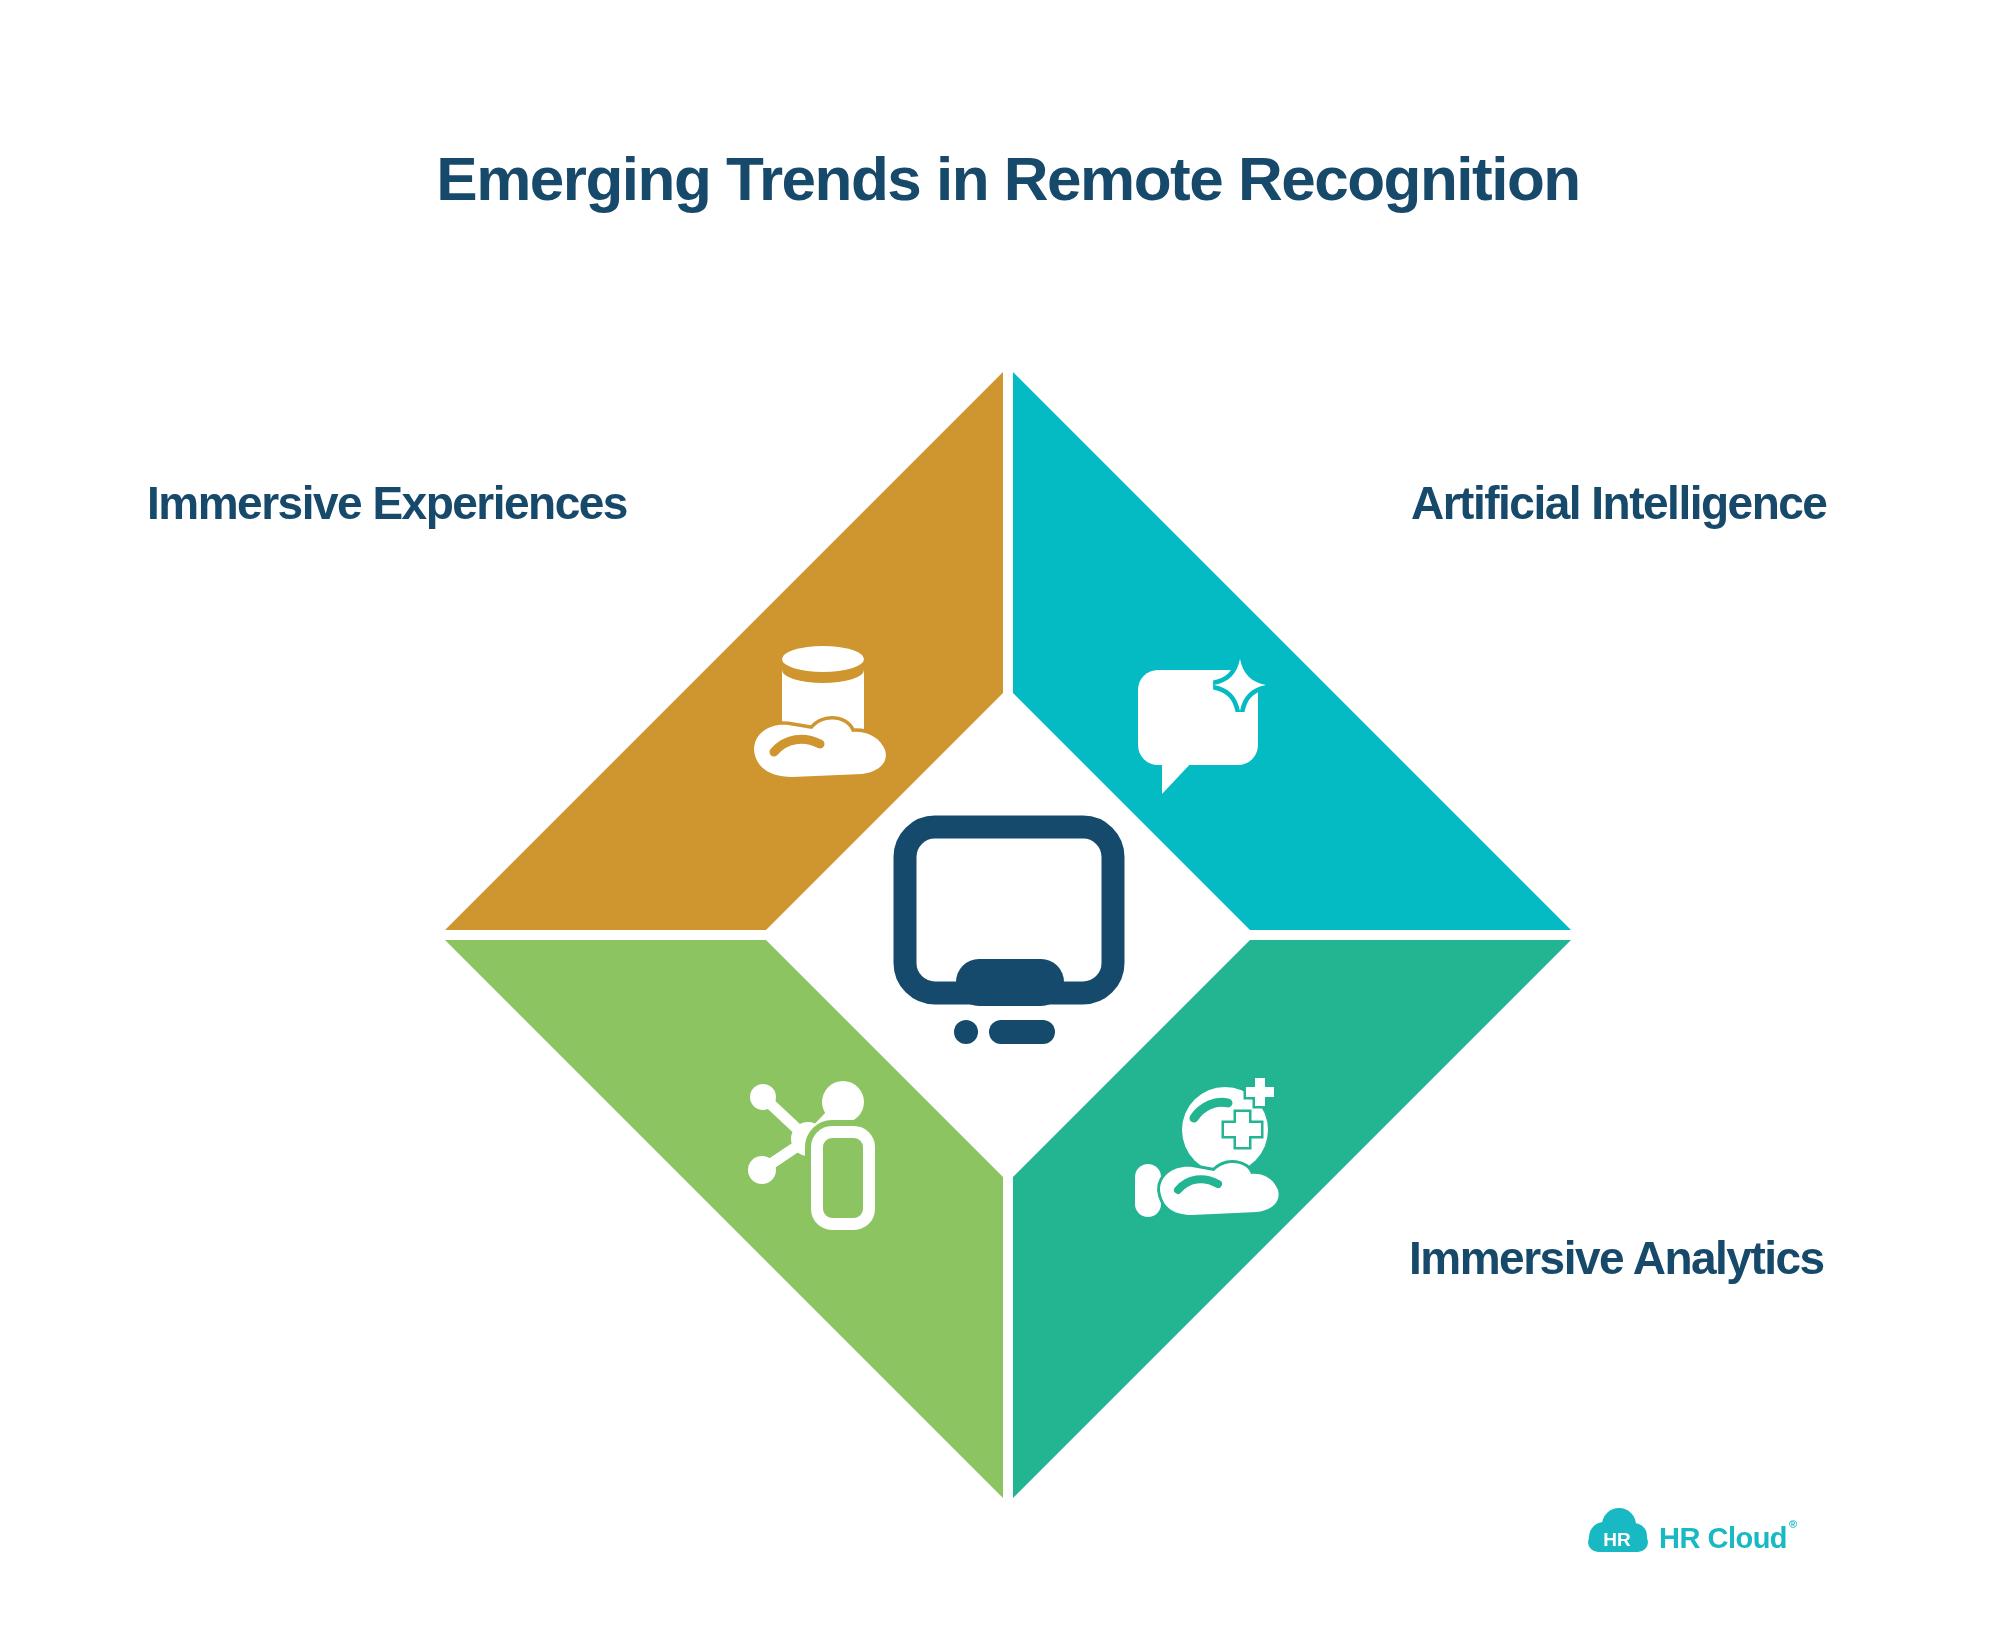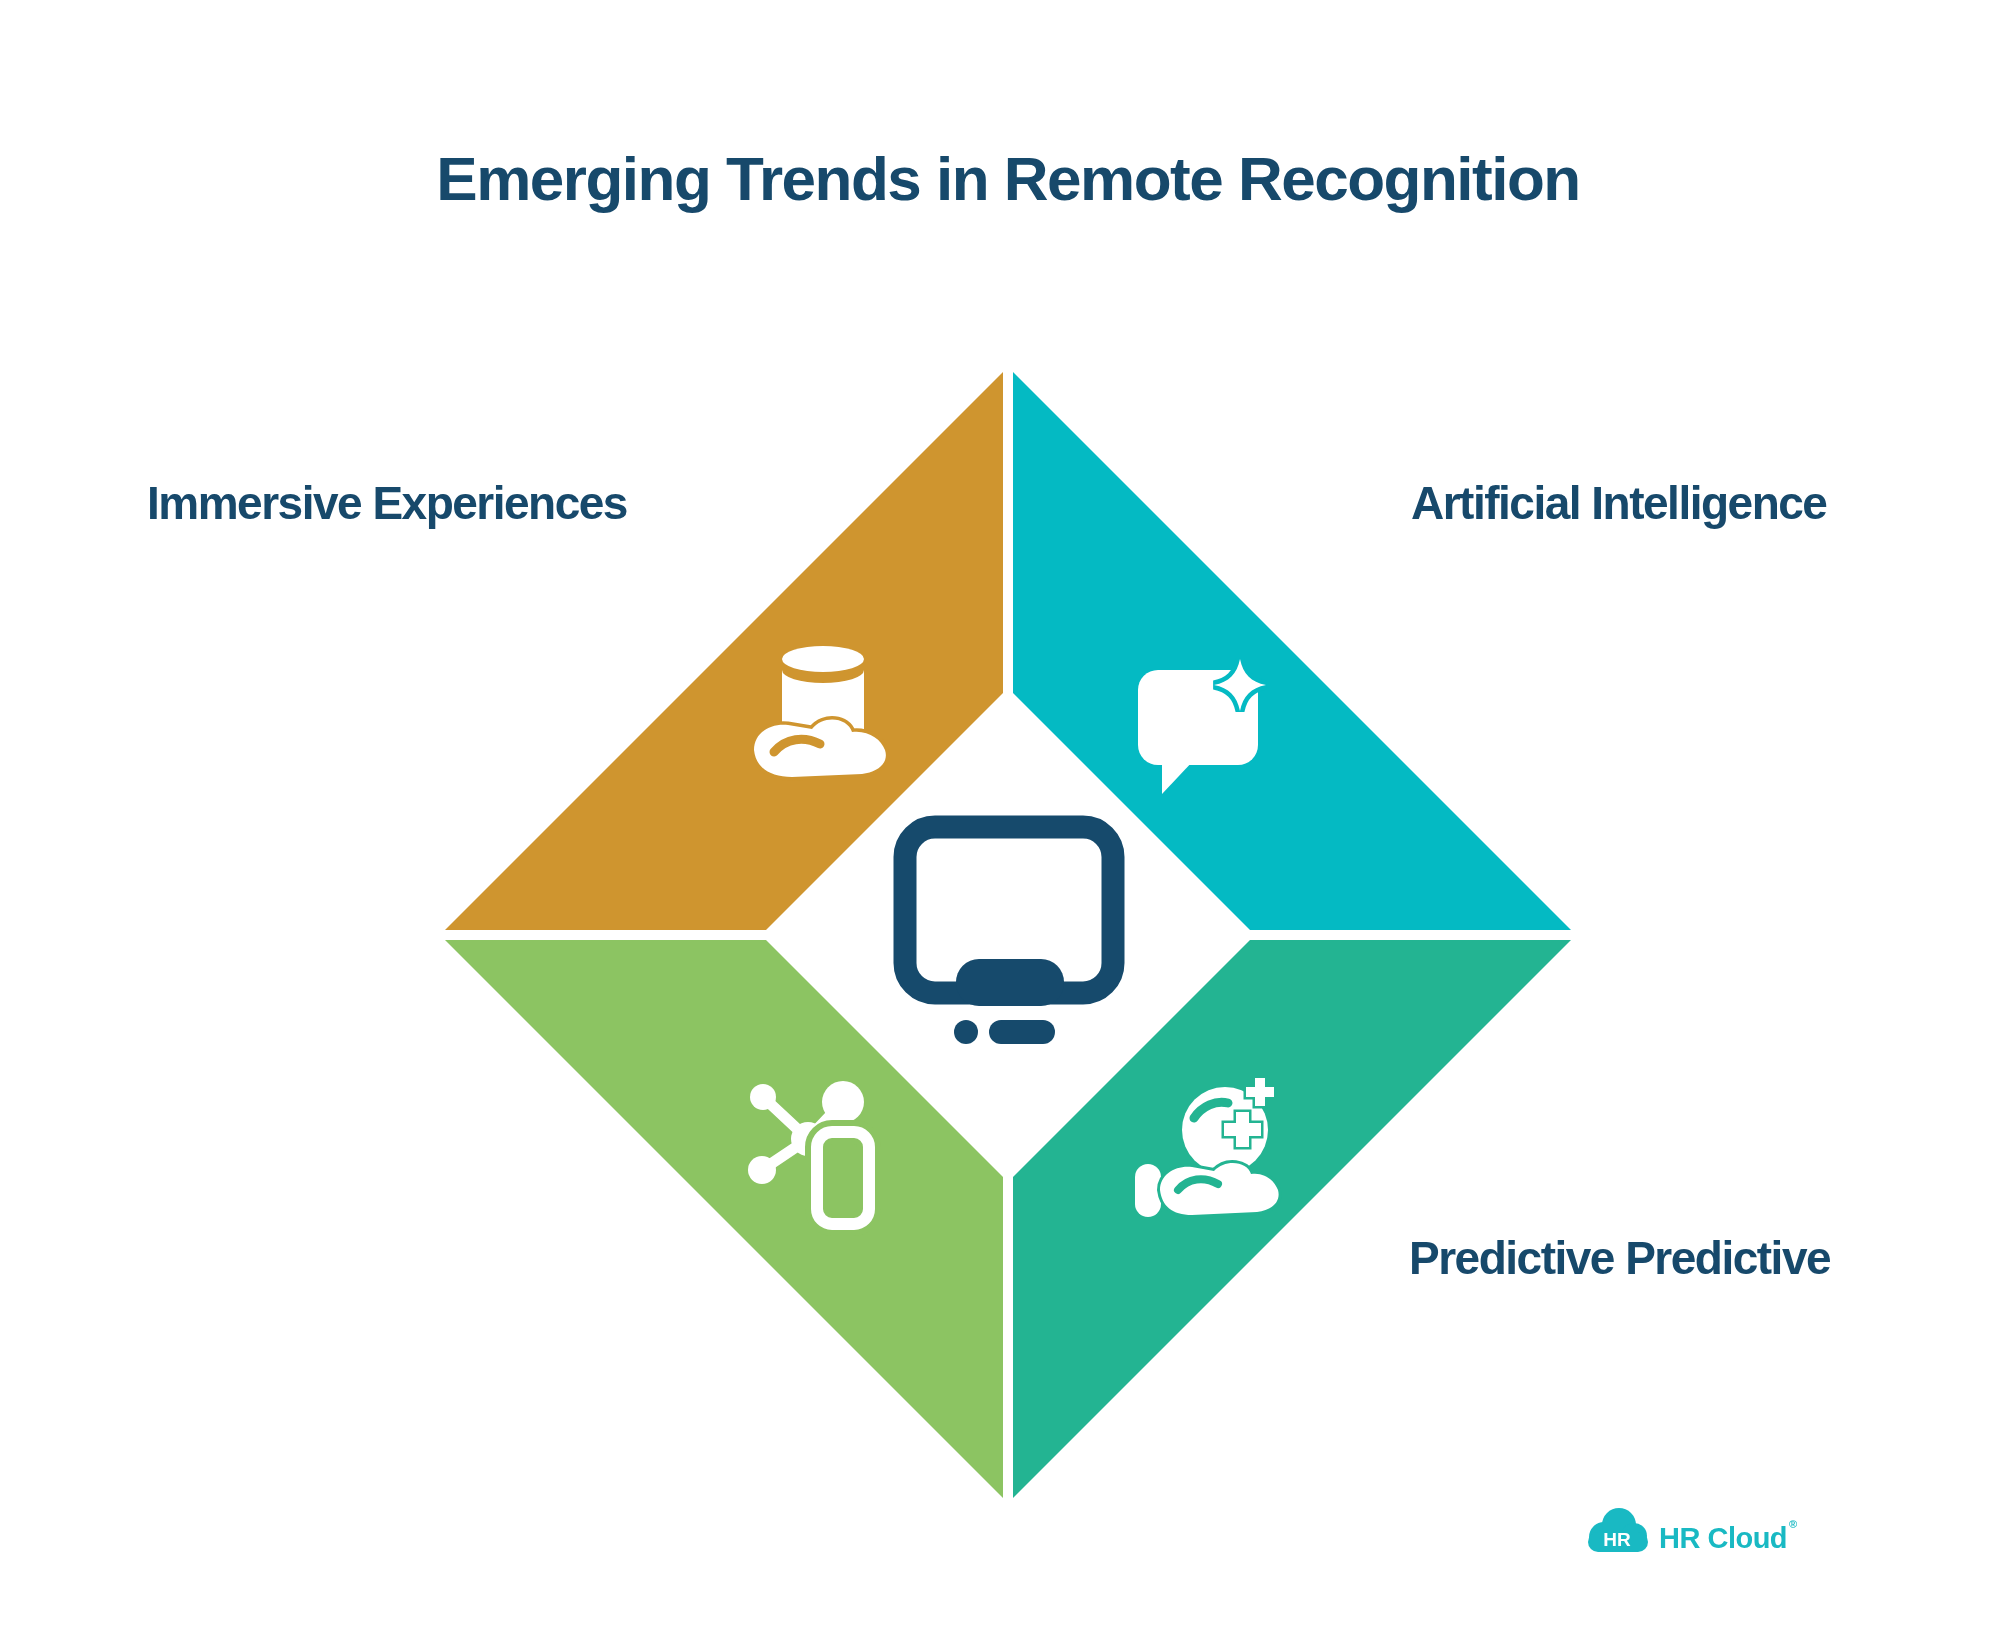--- a/index.html
+++ b/index.html
@@ -24,21 +24,21 @@
 </style>
 </head>
 <body>
 
 <div class="canvas">
 
   <div class="page-title">Emerging Trends in Remote Recognition</div>
 
   <div class="seg-label label-ai">Artificial Intelligence</div>
   <div class="seg-label label-immersive">Immersive Experiences</div>
-  <div class="seg-label label-predictive">Predictive Predictive</div>
+  <div class="seg-label label-predictive">Immersive Analytics</div>
 
   <svg class="diagram-svg" width="2016" height="1627" viewBox="0 0 2016 1627">
 
     <polygon points="440,935 1008,367 1008,688 761,935" fill="#CF952F"></polygon>
     <polygon points="1008,367 1576,935 1255,935 1008,688" fill="#04BAC3"></polygon>
     <polygon points="440,935 761,935 1008,1182 1008,1503" fill="#8CC462"></polygon>
     <polygon points="1576,935 1008,1503 1008,1182 1255,935" fill="#23B492"></polygon>
 
     <line x1="1008" y1="358" x2="1008" y2="1512" stroke-width="10" stroke="#FFFFFF"></line>
     <line x1="430" y1="935" x2="1586" y2="935" stroke-width="10" stroke="#FFFFFF"></line>

